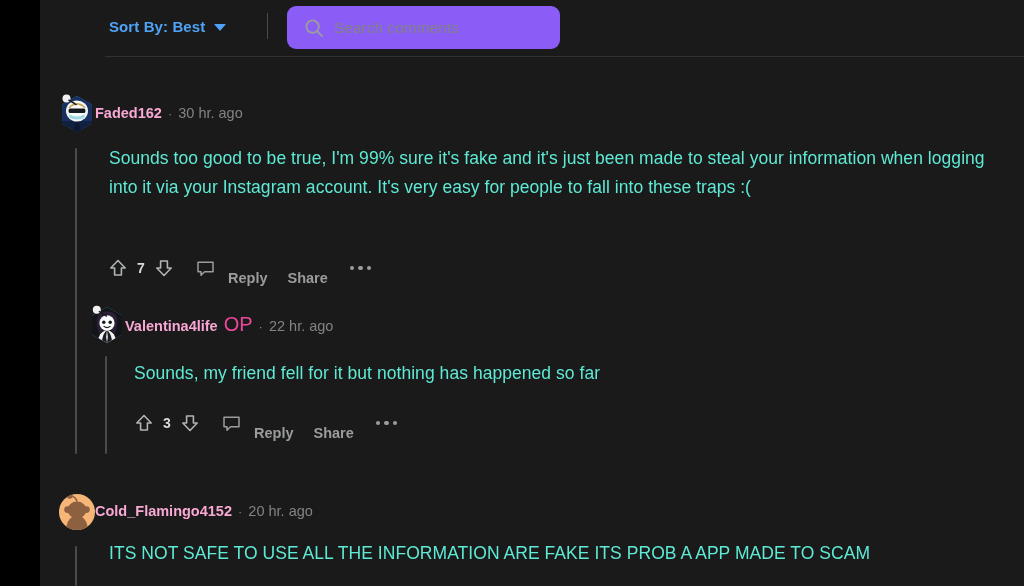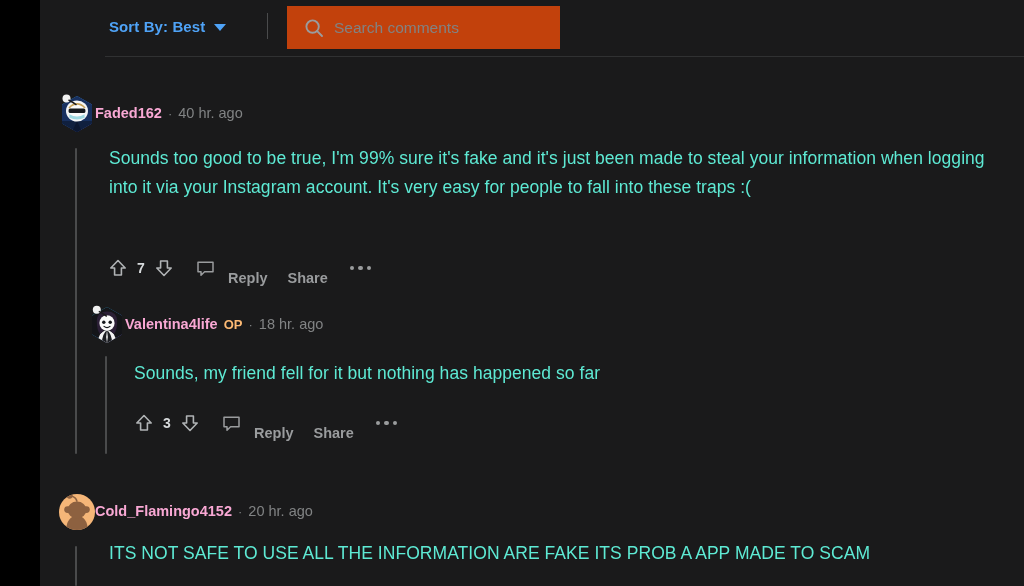--- a/index.html
+++ b/index.html
@@ -73,22 +73,22 @@
     width: 1px;
     height: 26px;
     background: #4a4b4c;
   }
   .search-box {
     position: absolute;
     left: 247px;
     top: 6px;
     width: 273px;
     height: 43px;
-    background: #c2410c;
-    border-radius: 0;
+    background: #8b5cf6;
+    border-radius: 9px;
     display: flex;
     align-items: center;
     cursor: text;
   }
   .search-icon {
     width: 20px; height: 20px;
     margin-left: 17px;
     margin-right: 10px;
     flex: 0 0 auto;
   }
@@ -139,23 +139,23 @@
     gap: 6px;
     white-space: nowrap;
   }
   .username {
     color: #f9a8d4;
     font-size: 14.5px;
     font-weight: bold;
     cursor: pointer;
   }
   .op-badge {
-    color: #fdba74;
-    font-size: 13px;
-    font-weight: bold;
+    color: #ec4899;
+    font-size: 20px;
+    font-weight: normal;
     cursor: pointer;
   }
   .dot-sep { color: #818384; font-size: 13px; }
   .timestamp { color: #818384; font-size: 14.5px; cursor: pointer; }
 
   .comment-body {
     color: #5eead4;
     font-size: 17.5px;
     line-height: 29px;
     letter-spacing: 0.05px;
@@ -291,21 +291,21 @@
                 <path d="M14.4 23.2 q7.6 4.6 15.2 0 l0 3.6 q-7.6 3.6 -15.2 0 Z" fill="#9fd8e0"></path>
                 <path d="M13.4 16.4 q4-4.4 8.6-4.4 q4.6 0 8.6 4.4 l-1.2 1 q-3.4-3.6 -7.4-3.6 q-4 0-7.4 3.6 Z" fill="#c8a35a"></path>
               </g>
               <circle cx="11.5" cy="7.5" r="4" fill="#f1f1f1"></circle>
               <path d="M13.5 9 q5 2.5 8 5" stroke="#1a1a1b" stroke-width="1.4" fill="none"></path>
             </svg>
           </div>
           <div class="byline">
             <span class="username">Faded162</span>
             <span class="dot-sep">·</span>
-            <span class="timestamp">40 hr. ago</span>
+            <span class="timestamp">30 hr. ago</span>
           </div>
         </div>
 
         <div class="comment-body" id="c1-body">Sounds too good to be true, I'm 99% sure it's fake and it's just been made to steal your information when logging into it via your Instagram account. It's very easy for people to fall into these traps :(</div>
 
         <div class="actions" id="c1-actions">
           <span class="vote-btn">
             <svg width="22" height="22" viewBox="0 0 22 22">
               <path d="M11 3.5 L18.2 11 L14.4 11 L14.4 18 L7.6 18 L7.6 11 L3.8 11 Z" fill="none" stroke="#b0b3b5" stroke-width="1.6" stroke-linejoin="round"></path>
             </svg>
@@ -365,21 +365,21 @@
                 <path d="M19 24.4 q3 2.6 6 0" stroke="#15181c" stroke-width="1.2" fill="none" stroke-linecap="round"></path>
               </g>
               <circle cx="11.8" cy="7.8" r="4" fill="#f1f1f1"></circle>
               <path d="M13.8 9.4 q5 2.4 8 5" stroke="#1a1a1b" stroke-width="1.4" fill="none"></path>
             </svg>
           </div>
           <div class="byline">
             <span class="username">Valentina4life</span>
             <span class="op-badge">OP</span>
             <span class="dot-sep">·</span>
-            <span class="timestamp">18 hr. ago</span>
+            <span class="timestamp">22 hr. ago</span>
           </div>
         </div>
 
         <div class="comment-body" id="c2-body">Sounds, my friend fell for it but nothing has happened so far</div>
 
         <div class="actions" id="c2-actions">
           <span class="vote-btn">
             <svg width="22" height="22" viewBox="0 0 22 22">
               <path d="M11 3.5 L18.2 11 L14.4 11 L14.4 18 L7.6 18 L7.6 11 L3.8 11 Z" fill="none" stroke="#b0b3b5" stroke-width="1.6" stroke-linejoin="round"></path>
             </svg>

